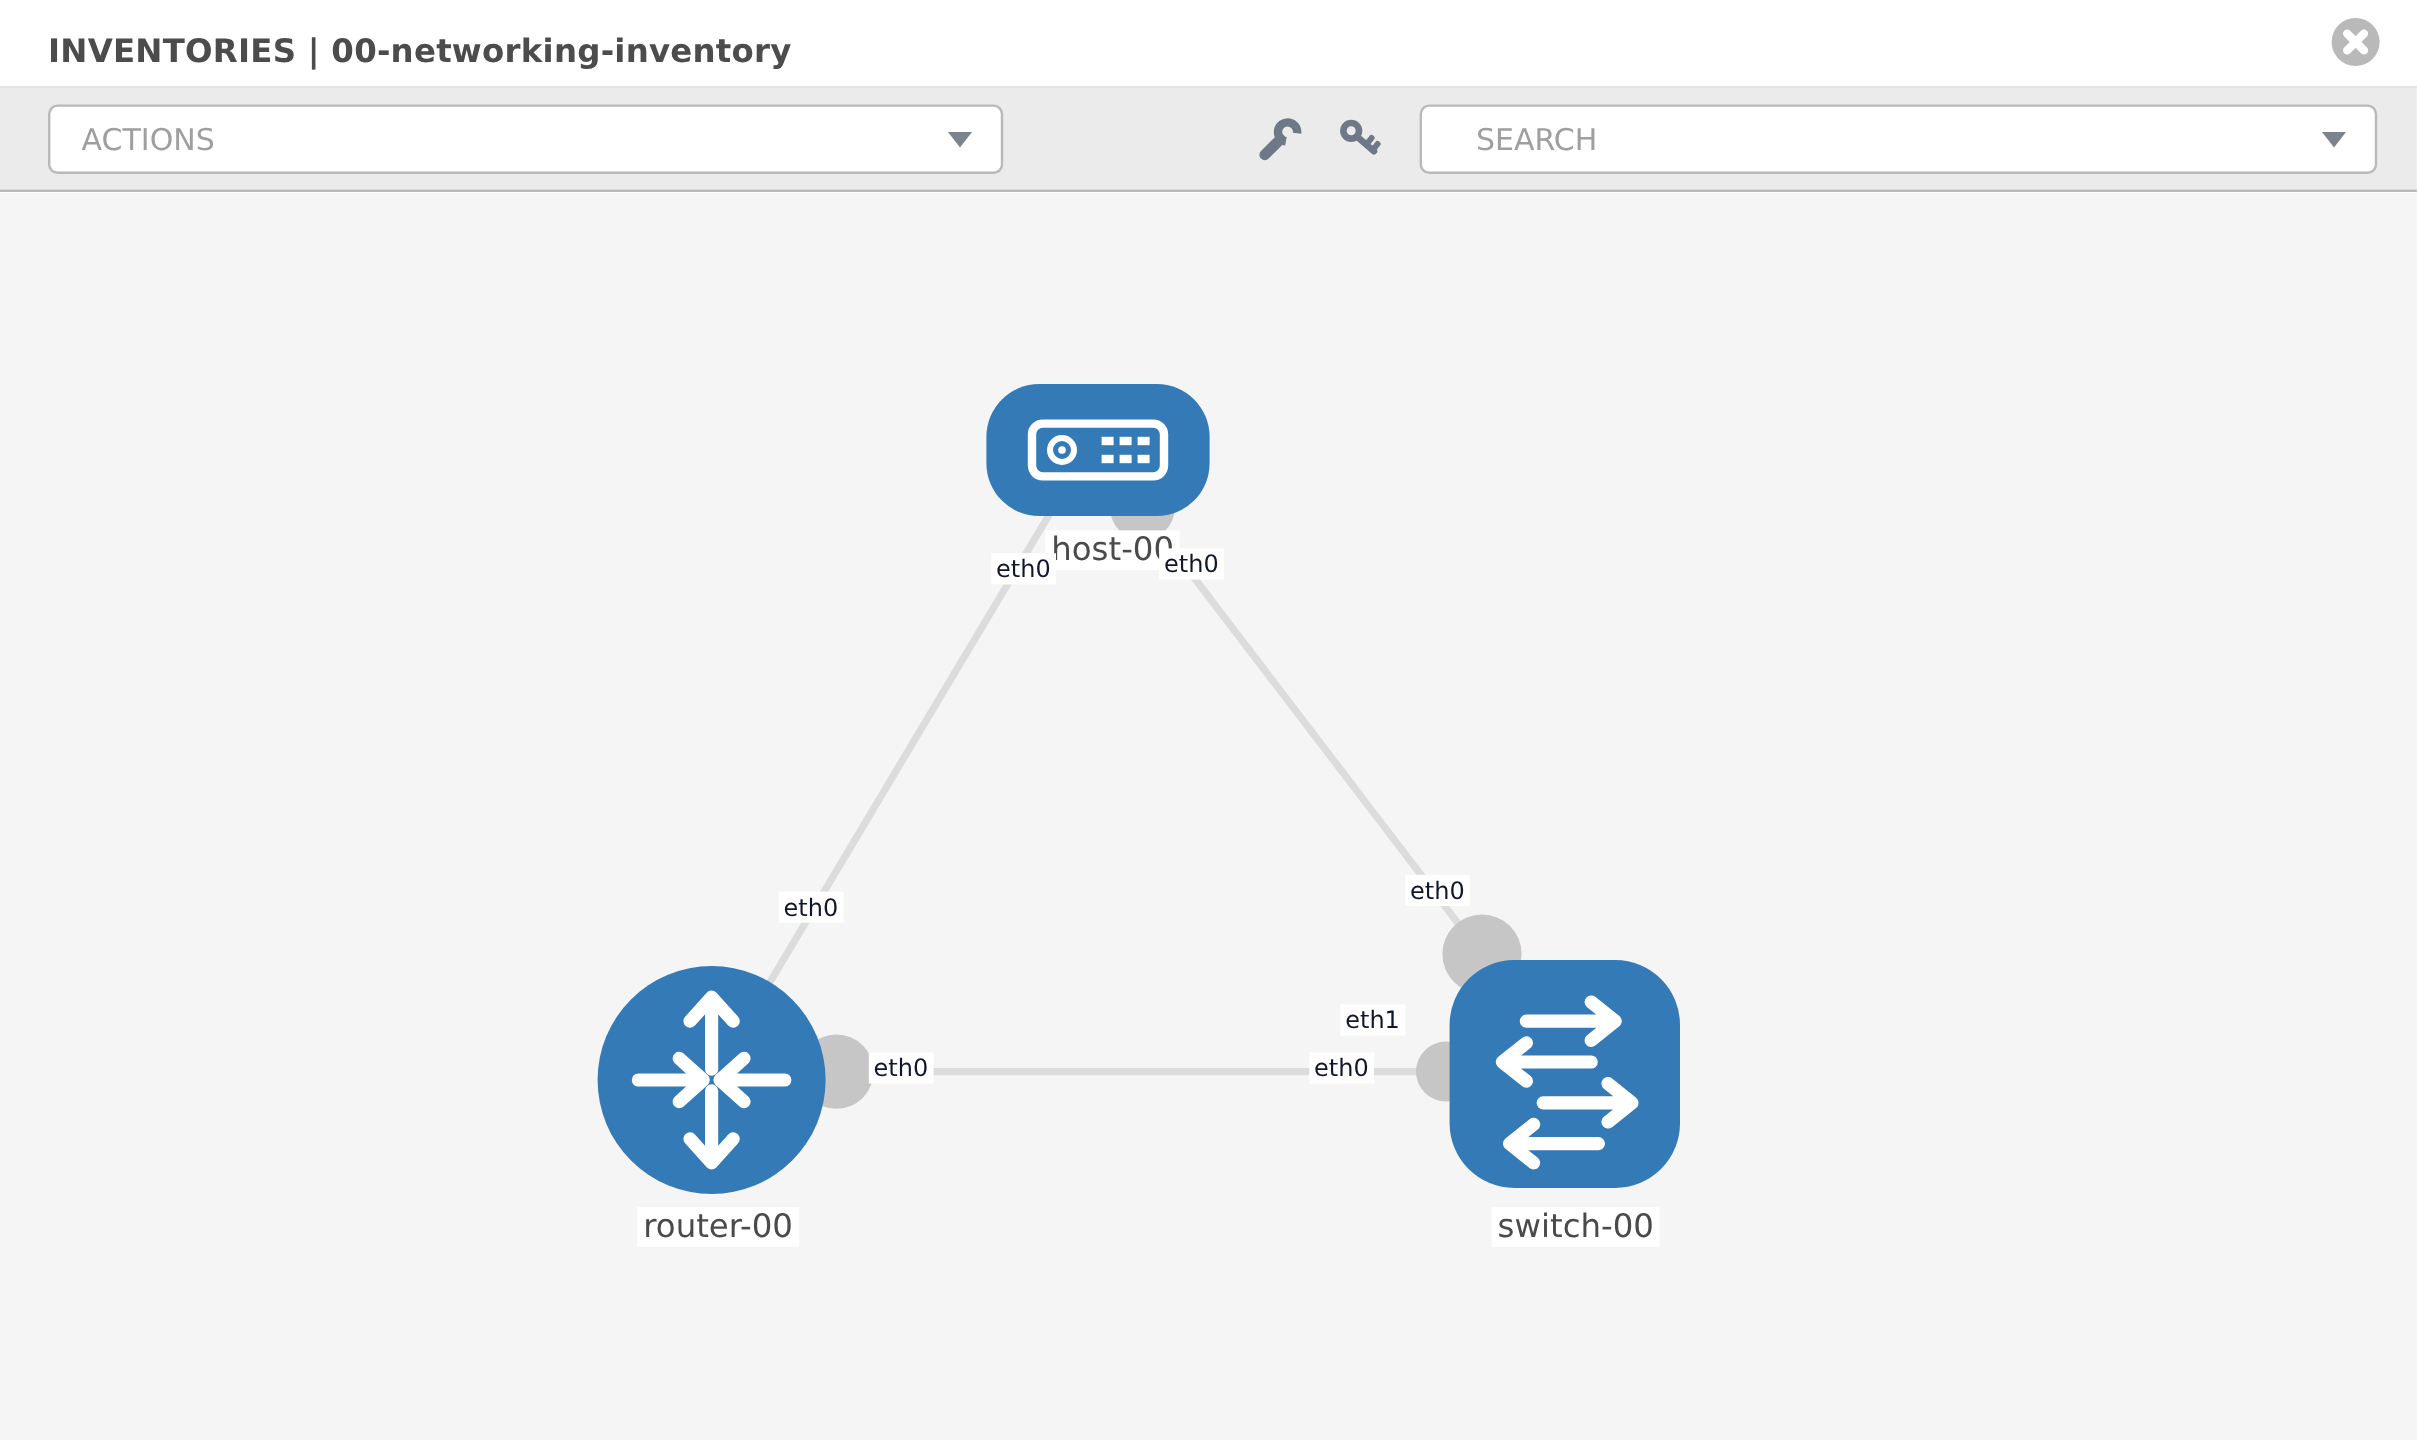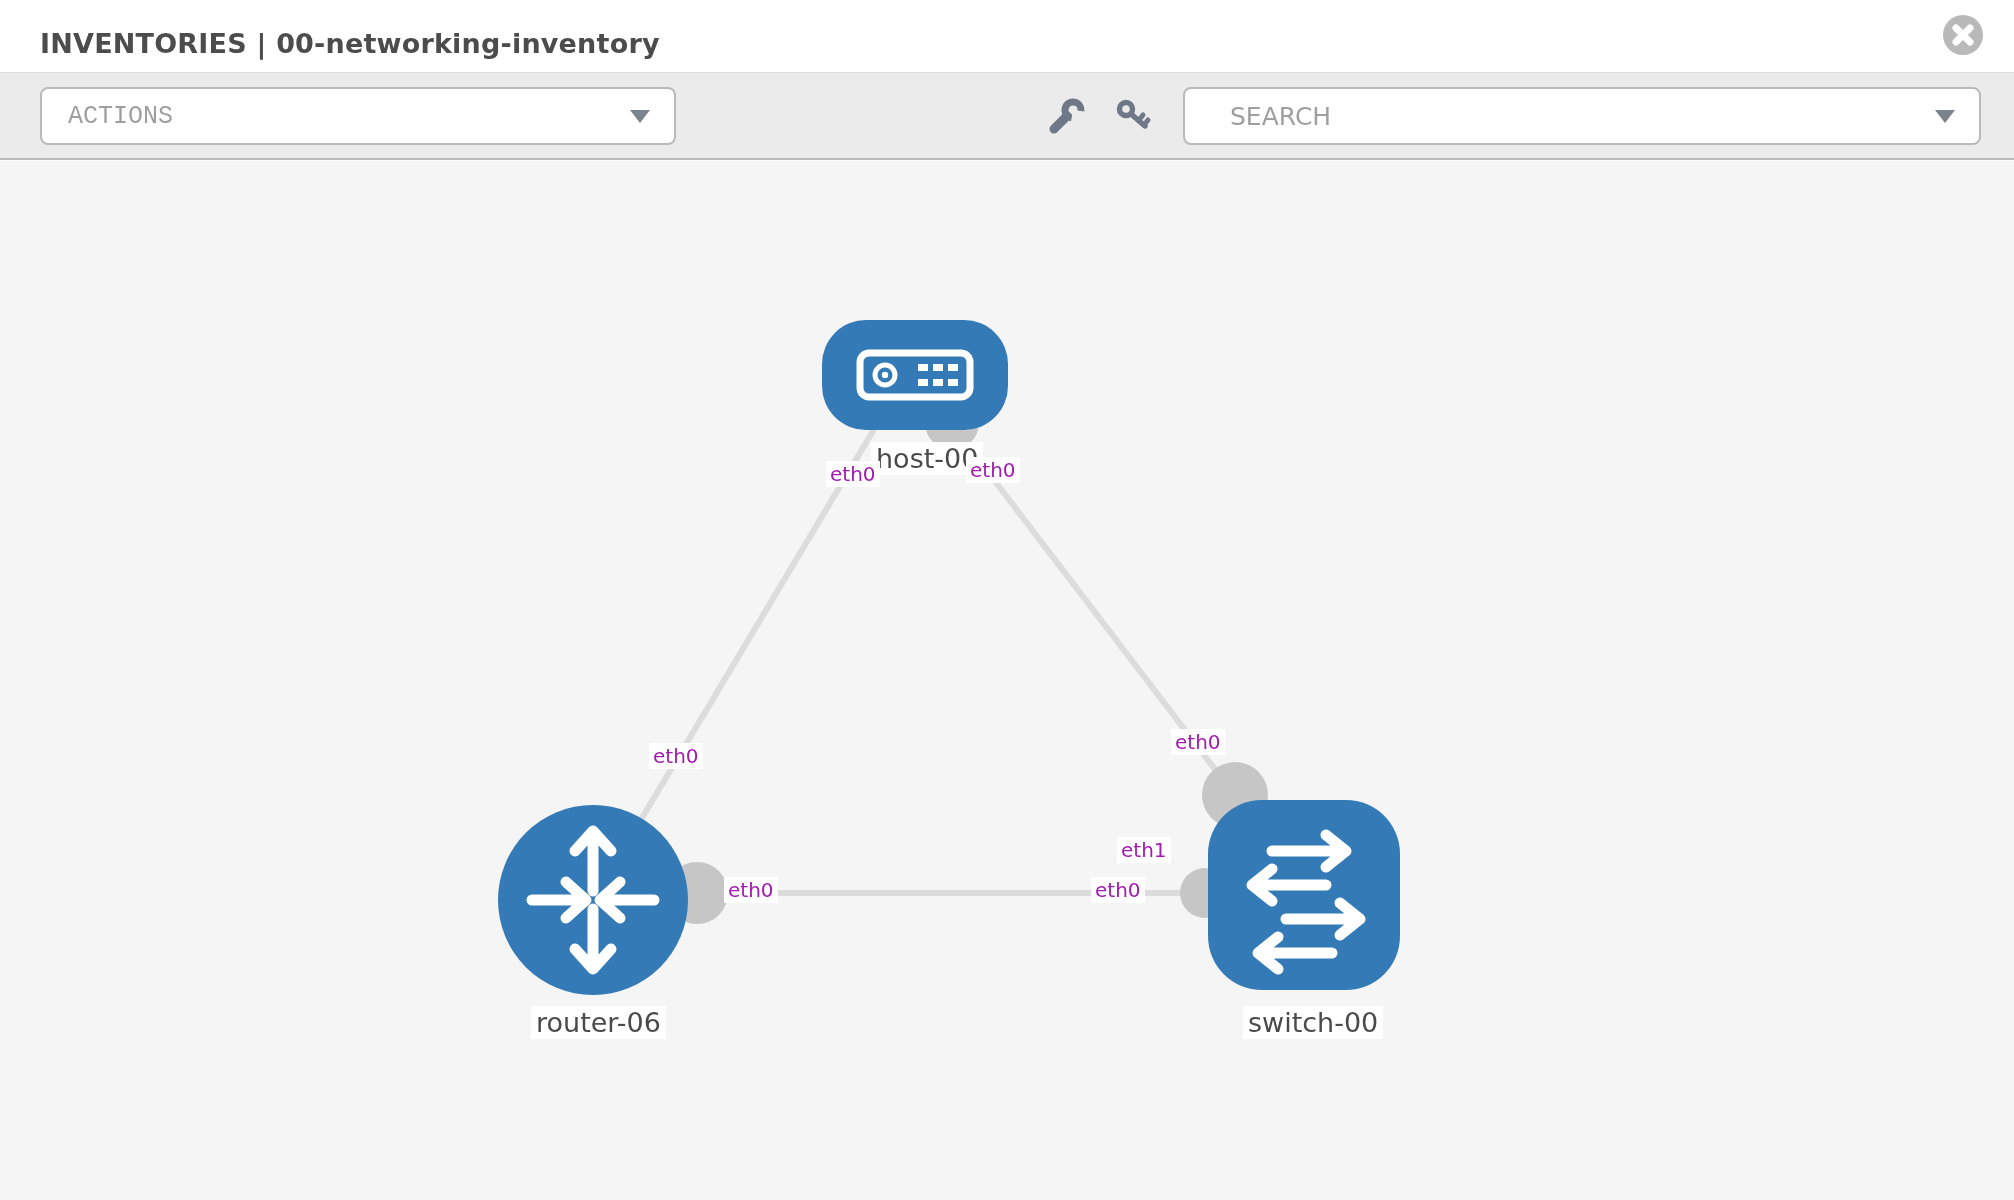--- a/index.html
+++ b/index.html
@@ -29,21 +29,21 @@
     background:#fff; border:2px solid #b9b9b9; border-radius:8px;
     display:flex; align-items:center; padding:0 26px;
     color:#9f9f9f; font-size:25px; cursor:pointer;
   }
   .dropdown .caret {
     position:absolute; right:24px; top:50%; margin-top:-6px;
     width:0; height:0;
     border-left:10px solid transparent; border-right:10px solid transparent;
     border-top:13px solid #7b838c;
   }
-  #actions-dd { left:40px;  width:636px;font-family:Liberation Mono, monospace; }
+  #actions-dd { left:40px;  width:796px; }
   #search-dd  { left:1183px; width:798px;padding-left:45px; }
   .tool-icon { position:absolute; top:24px; width:40px; height:40px; cursor:pointer; }
   #wrench-btn { left:1046px; }
   #key-btn    { left:1114px; }
 
   
   .canvas { position:absolute; top:161px; left:0; right:0; bottom:0; background:#f5f5f6; }
   svg.net-layer { position:absolute; left:0; top:0; width:2014px; height:1039px; }
 
   .node { position:absolute; background:#337ab7; display:flex; align-items:center; justify-content:center; cursor:pointer; }
@@ -53,21 +53,21 @@
 
   .node-label {
     position:absolute; background:#fff; color:#4a4a4a;
     font-size:27px; padding:1px 5px; white-space:nowrap;
   }
   #label-host   { left:871px;  top:281px; }
   #label-router { left:531px;  top:845px; }
   #label-switch { left:1243px; top:845px; }
 
   .iface-label {
-    position:absolute; background:#fff; color:#a21caf;
+    position:absolute; background:#fff; color:#0f172a;
     font-size:20px; padding:1px 4px; white-space:nowrap;
   }
   #if-host-left   { left:826px;  top:300px; }
   #if-host-right  { left:966px;  top:296px; }
   #if-router-top  { left:649px;  top:582px; }
   #if-switch-top  { left:1171px; top:568px; }
   #if-horiz-left  { left:724px;  top:716px; }
   #if-horiz-under { left:1091px; top:716px; }
   #if-horiz-over  { left:1117px; top:676px; }
 </style>
@@ -155,21 +155,21 @@
       <g stroke="#fff" stroke-width="11" stroke-linecap="round" stroke-linejoin="round" fill="none">
         <path d="M64 51 L134 51 M118 35 L138 51 L118 67"></path>
         <path d="M118 85 L48 85 M64 69 L44 85 L64 101"></path>
         <path d="M78 119 L148 119 M132 103 L152 119 L132 135"></path>
         <path d="M124 153 L54 153 M70 137 L50 153 L70 169"></path>
       </g>
     </svg>
   </div>
 
   <div class="node-label" id="label-host">host-00</div>
-  <div class="node-label" id="label-router">router-06</div>
+  <div class="node-label" id="label-router">router-00</div>
   <div class="node-label" id="label-switch">switch-00</div>
 
   <div class="iface-label" id="if-host-left">eth0</div>
   <div class="iface-label" id="if-host-right">eth0</div>
   <div class="iface-label" id="if-router-top">eth0</div>
   <div class="iface-label" id="if-switch-top">eth0</div>
   <div class="iface-label" id="if-horiz-left">eth0</div>
   <div class="iface-label" id="if-horiz-under">eth0</div>
   <div class="iface-label" id="if-horiz-over">eth1</div>
 

